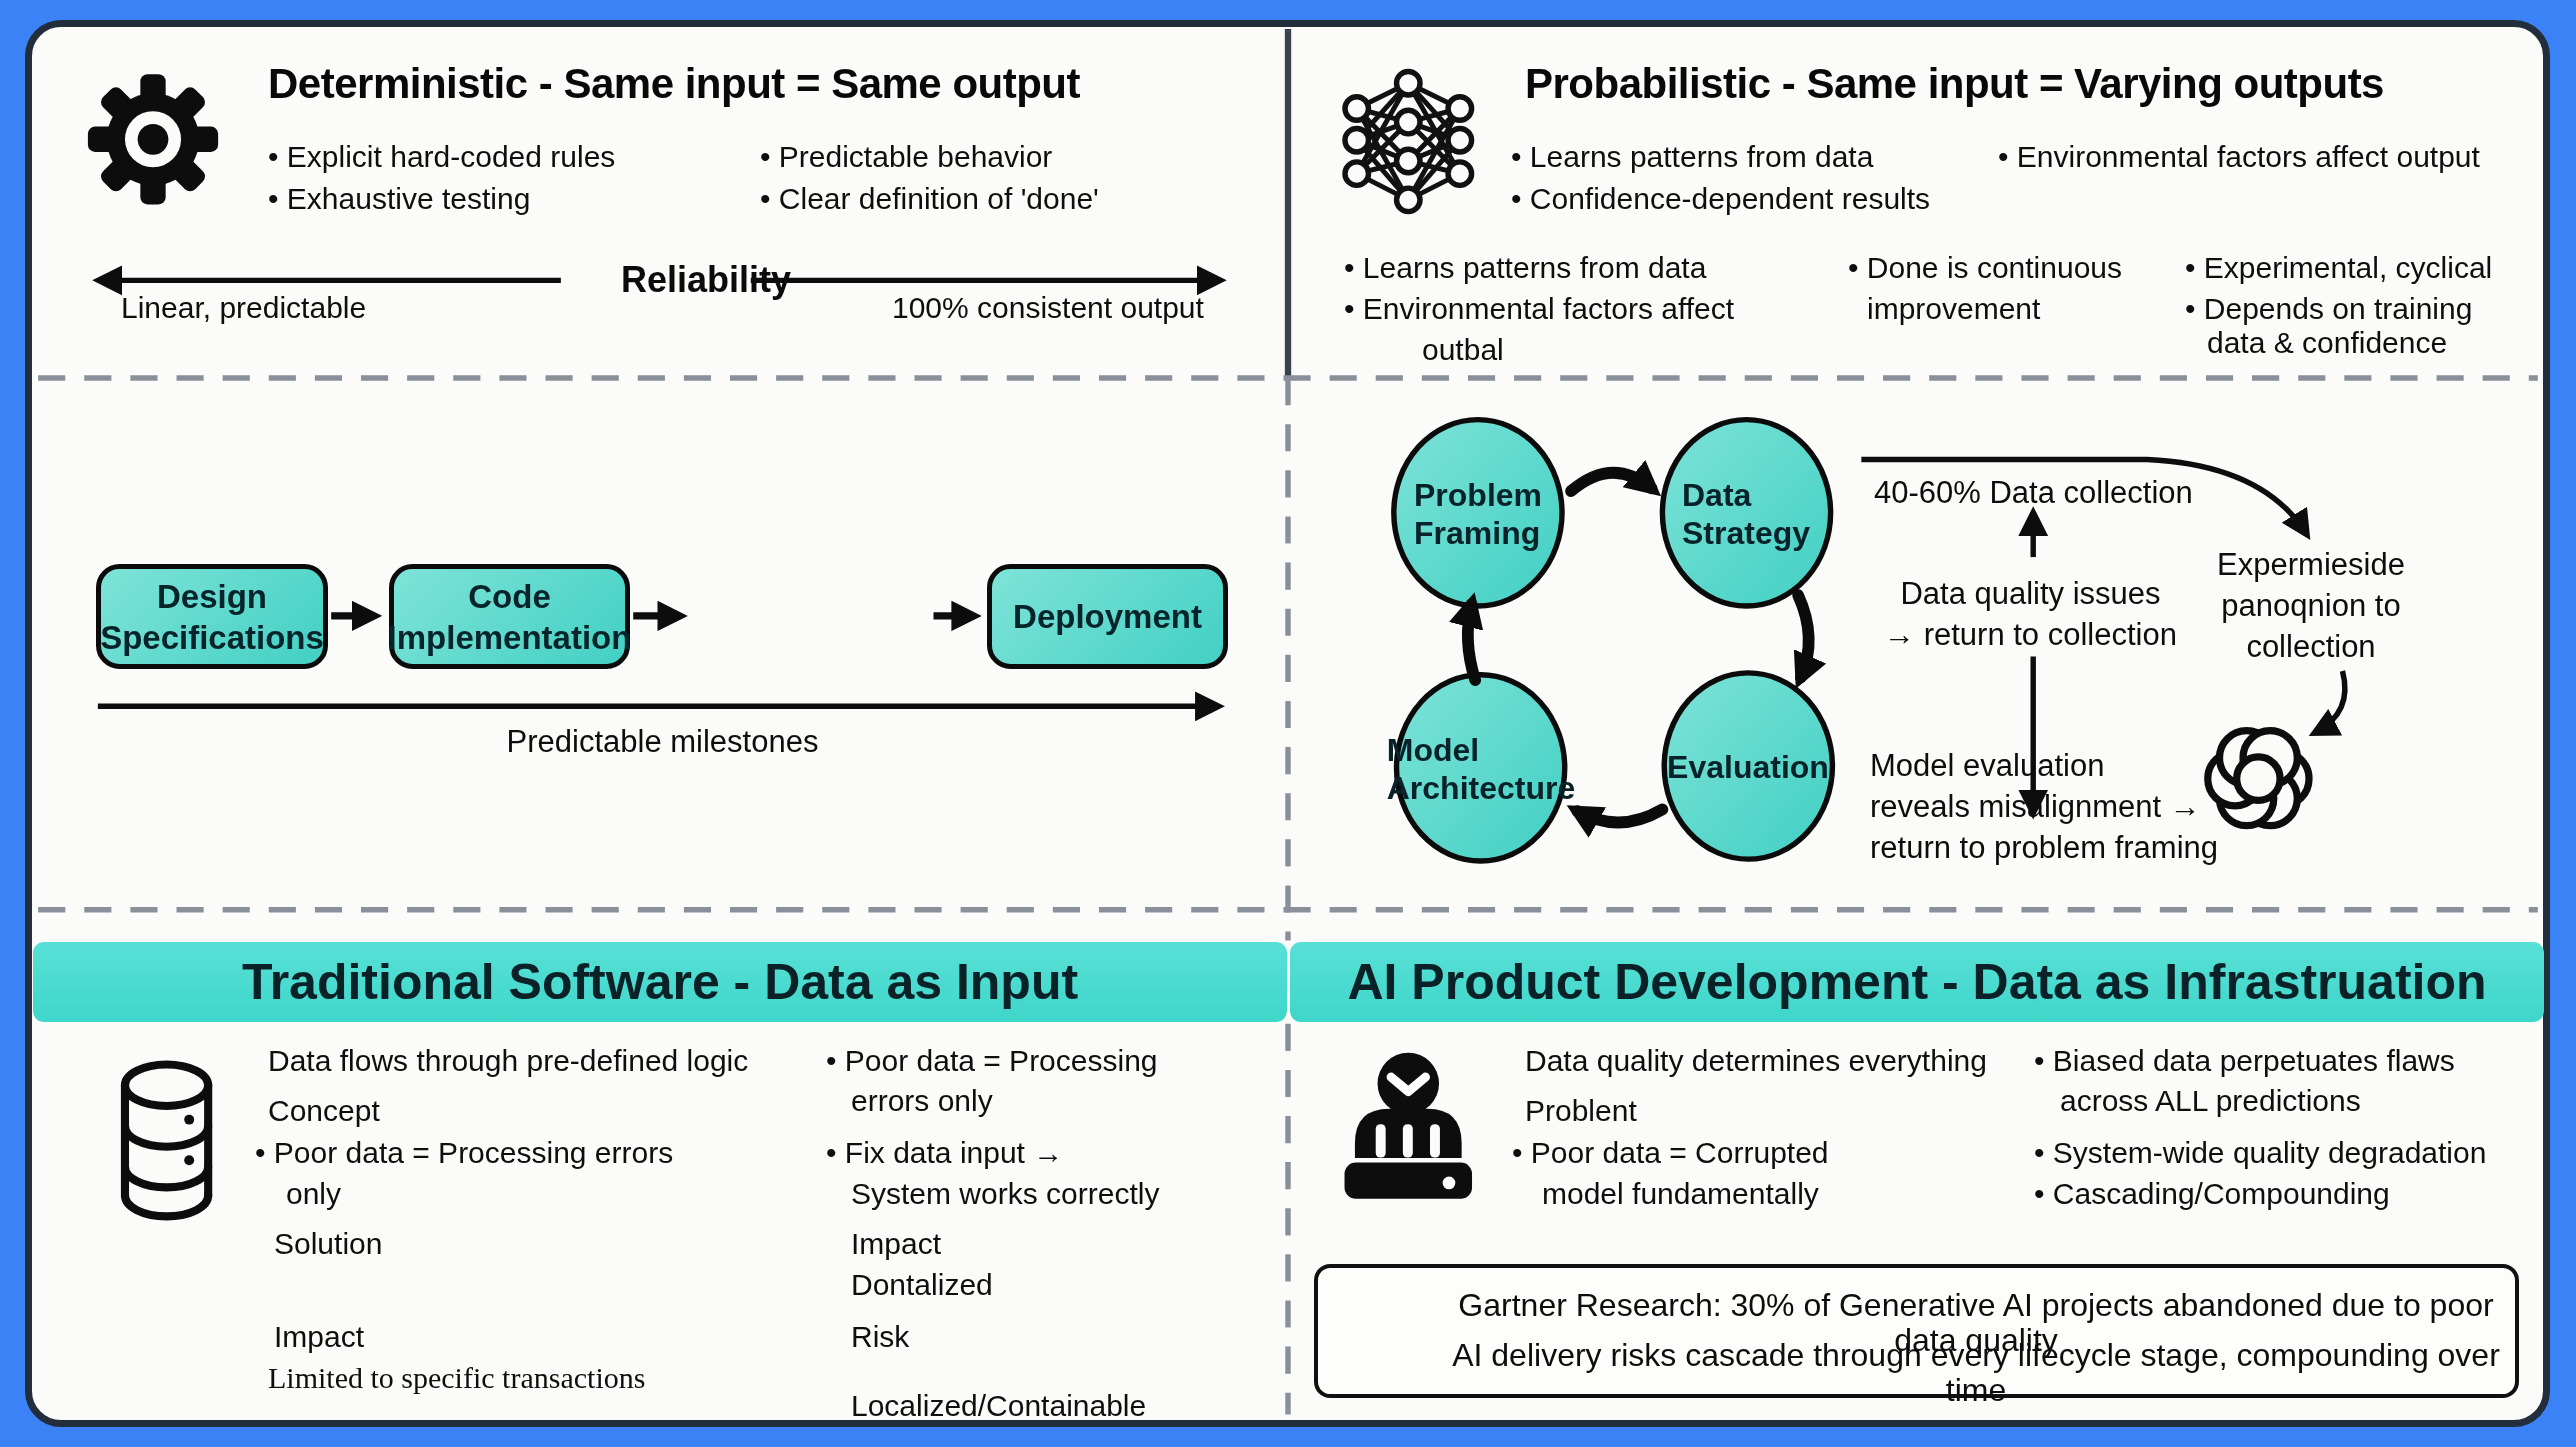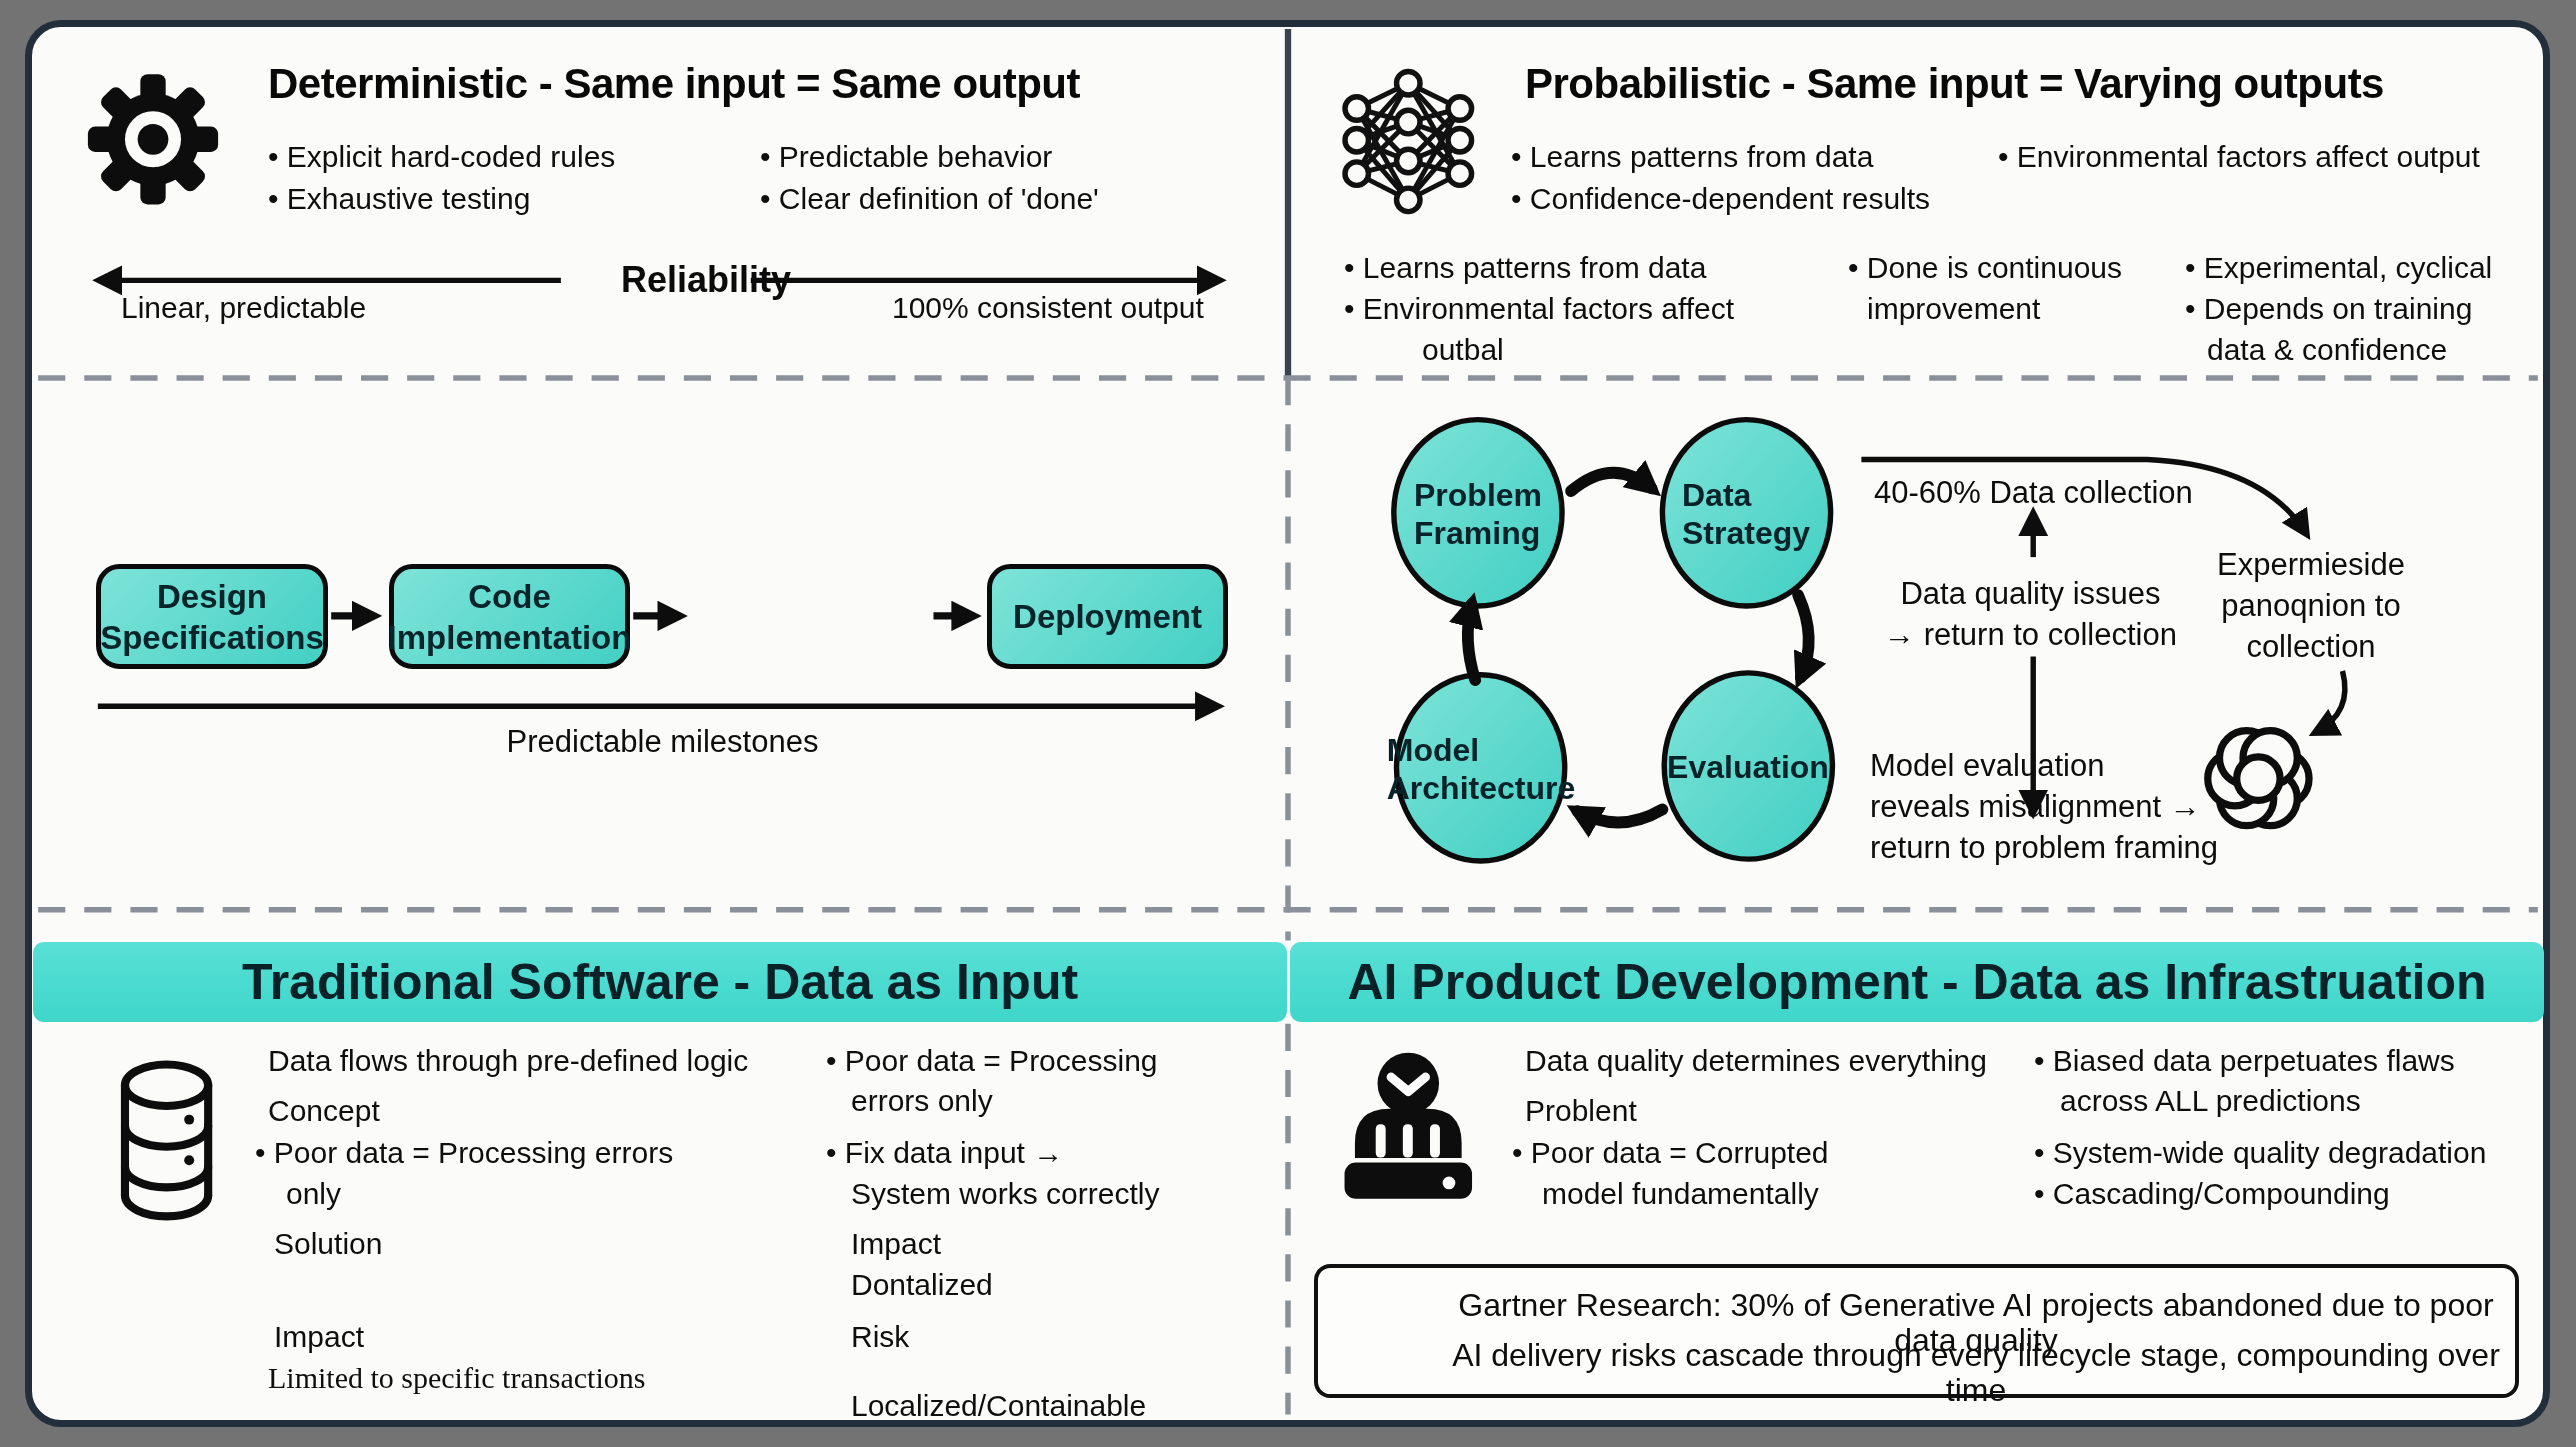--- a/index.html
+++ b/index.html
@@ -1,16 +1,16 @@
 <!DOCTYPE html>
 <html style="font-size:14.5px"><head>
 <meta charset="utf-8">
 <style>
   html,body{margin:0;padding:0;background:#ffffff;}
-  #stage{position:relative;width:2576px;height:1447px;background:#737373;overflow:hidden;
+  #stage{position:relative;width:2576px;height:1447px;background:#3b82f6;overflow:hidden;
          font-family:"Liberation Sans", sans-serif;color:#0e0e0e;}
   .abs{position:absolute;}
   #panel{left:25px;top:20px;width:2525px;height:1407px;border:7.2px solid #232e3d;border-radius:36px;
          background:#fbfbfa;box-sizing:border-box;}
   svg.layer{left:0;top:0;width:2576px;height:1447px;pointer-events:none;}
   .t{font-size:30px;line-height:1.12;white-space:nowrap;color:#0e0e0e;}
   .pre{white-space:pre-line;}
   .ctr{text-align:center;}
   .title{font-size:42px;font-weight:bold;white-space:nowrap;color:#090909;letter-spacing:-0.5px;}
   .axis-lab{font-size:36px;font-weight:bold;color:#0b0b0b;text-align:right;}
@@ -201,21 +201,21 @@
   <div class="abs t" style="left:1511px;top:140px;">• Learns patterns from data</div>
   <div class="abs t" style="left:1511px;top:182px;">• Confidence-dependent results</div>
   <div class="abs t" style="left:1998px;top:140px;">• Environmental factors affect output</div>
   <div class="abs t" style="left:1344px;top:251px;">• Learns patterns from data</div>
   <div class="abs t" style="left:1344px;top:292px;">• Environmental factors affect</div>
   <div class="abs t" style="left:1422px;top:333px;">outbal</div>
   <div class="abs t" style="left:1848px;top:251px;">• Done is continuous</div>
   <div class="abs t" style="left:1867px;top:292px;">improvement</div>
   <div class="abs t" style="left:2185px;top:251px;">• Experimental, cyclical</div>
   <div class="abs t" style="left:2185px;top:292px;">• Depends on training</div>
-  <div class="abs t" style="left:2207px;top:333px;text-align:center;">data &amp; confidence</div>
+  <div class="abs t" style="left:2207px;top:326px;text-align:center;">data &amp; confidence</div>
 
   <div class="abs wbox pre" style="left:96px;top:564px;width:232px;height:105px;">Design
 Specifications</div>
   <div class="abs wbox pre" style="left:389px;top:564px;width:241px;height:105px;">Code
 Implementation</div>
   <div class="abs wbox pre" style="left:987px;top:564px;width:241px;height:105px;">Deployment</div>
   <div class="abs ann ctr" style="left:416px;top:721px;width:493px;">Predictable milestones</div>
 
   <div class="abs nodelab pre" style="left:1394px;top:421px;width:168px;height:185px;">Problem
 Framing</div>

